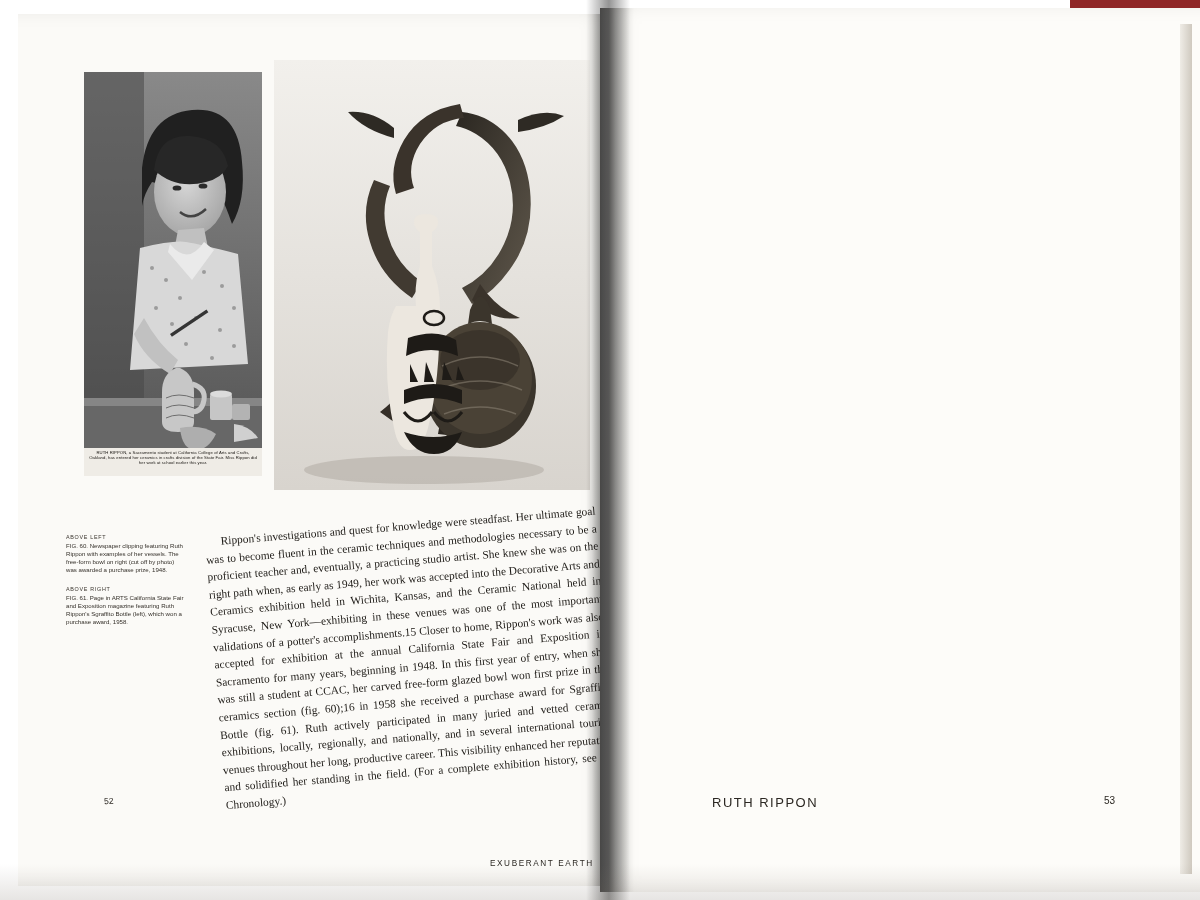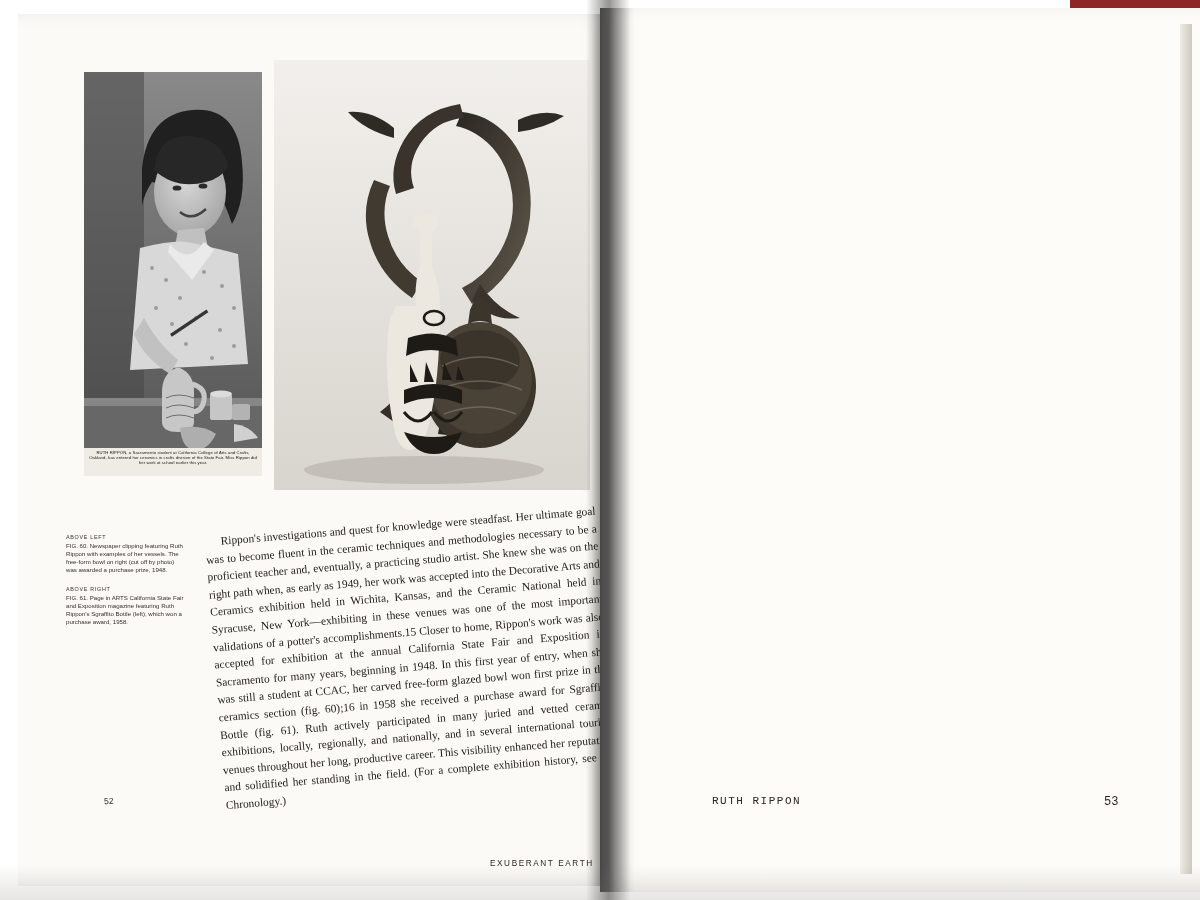--- a/index.html
+++ b/index.html
@@ -70,24 +70,24 @@
   .left-body{
     position:absolute;left:186px;top:520px;width:392px;height:276px;
     color:#1d1a16;font-size:11.4px;line-height:17.6px;text-align:justify;
     transform:rotate(-4.6deg);transform-origin:left top;
   }
   .left-body p{margin:0;text-indent:16px;}
   .left-folio{position:absolute;left:86px;top:782px;font-size:8.5px;color:#2b2722;
     font-family:"Liberation Sans",sans-serif;transform:rotate(-4deg);}
   .left-running{position:absolute;left:472px;top:845px;font-size:8.2px;letter-spacing:1.6px;
     color:#2b2722;font-family:"Liberation Sans",sans-serif;}
-  .right-folio{position:absolute;left:1104px;top:795px;font-size:12px;color:#2b2722;
-    font-family:Liberation Mono, monospace;}
-  .right-running{position:absolute;left:712px;top:795px;font-size:11px;letter-spacing:1.5px;
-    color:#2b2722;font-family:Liberation Mono, monospace;}
+  .right-folio{position:absolute;left:1104px;top:795px;font-size:10px;color:#2b2722;
+    font-family:Liberation Sans, sans-serif;}
+  .right-running{position:absolute;left:712px;top:795px;font-size:13px;letter-spacing:1.5px;
+    color:#2b2722;font-family:Liberation Sans, sans-serif;}
 
   
   svg{display:block;}
 </style>
 </head>
 <body>
 
 <div id="page">
 
   <div class="backdrop"></div>

